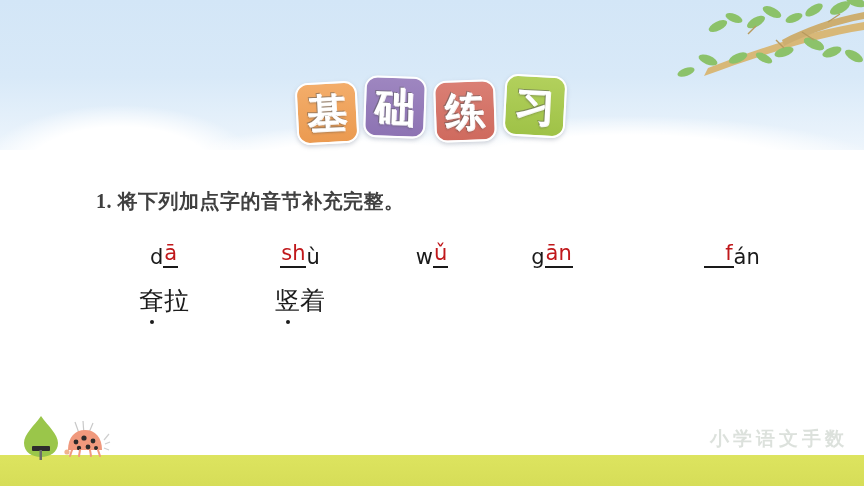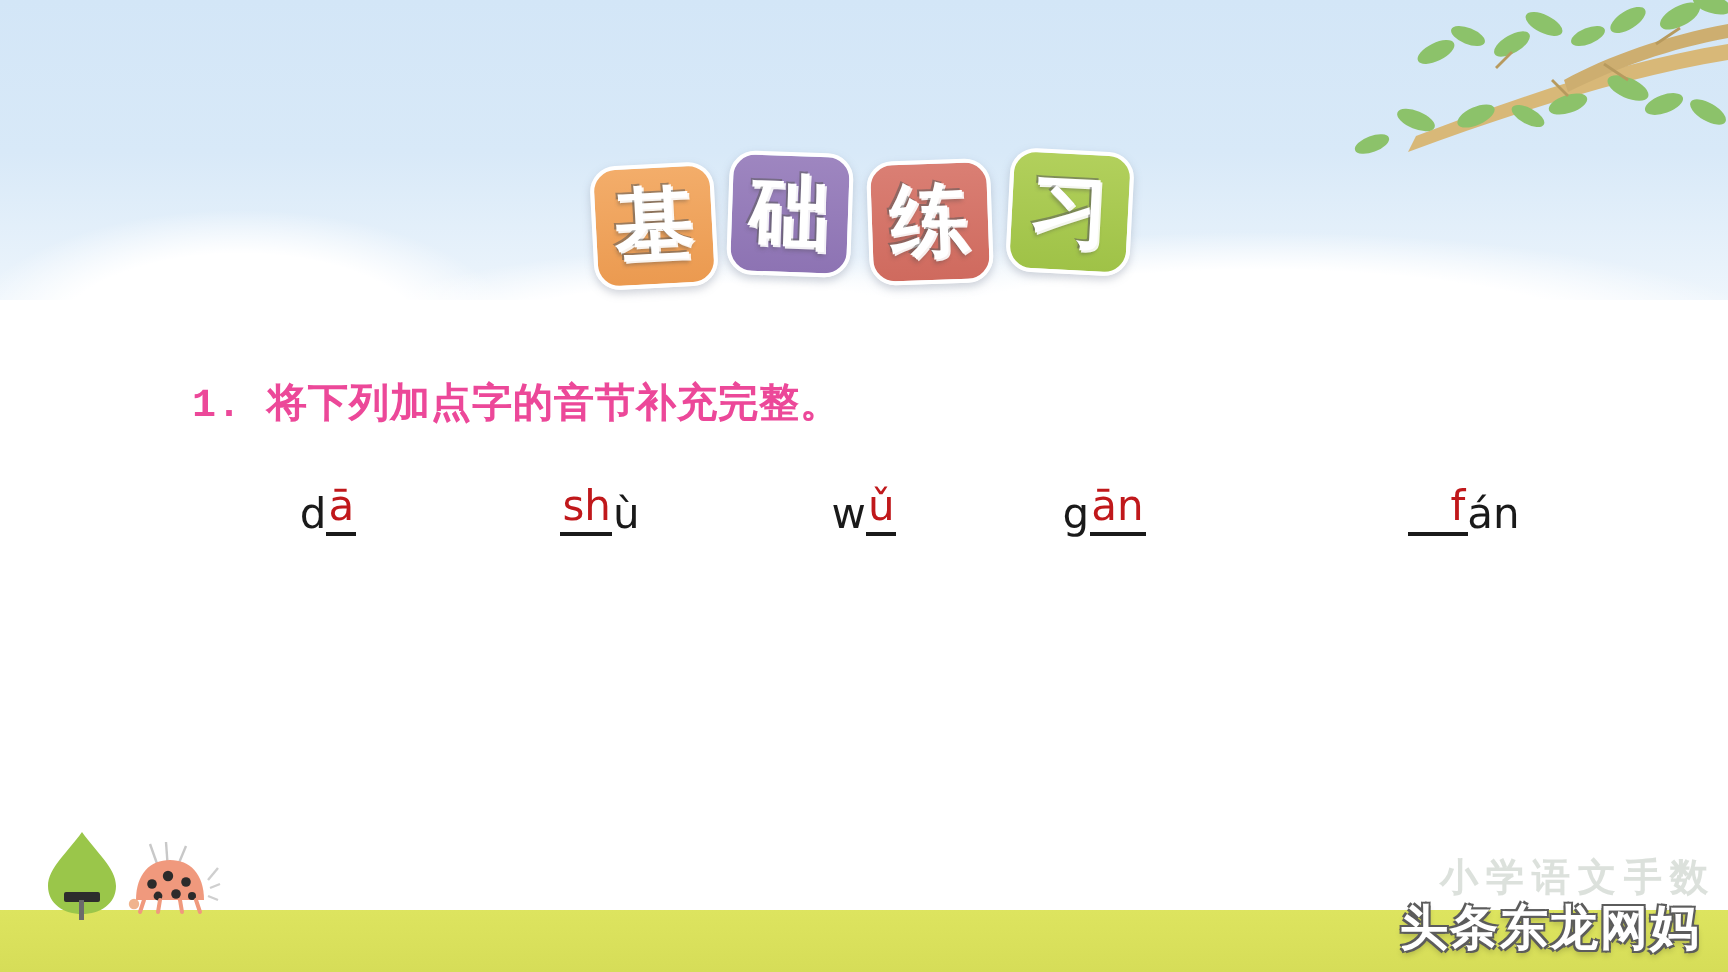--- a/index.html
+++ b/index.html
@@ -68,23 +68,23 @@
        0 2px 2px rgba(70,70,70,.35);
   }
   .t1 { left:0px;   top:10px; background:linear-gradient(#f3ad6a,#eb9a50); transform:rotate(-3deg); }
   .t2 { left:68px;  top:4px;  background:linear-gradient(#9e86c0,#8d73b3); transform:rotate(2deg); }
   .t3 { left:138px; top:8px;  background:linear-gradient(#da7f74,#cf6a5e); transform:rotate(-2deg); }
   .t4 { left:208px; top:3px;  background:linear-gradient(#b2d05c,#9fc247); transform:rotate(3deg); }
 
   
   .question {
     position:absolute; left:96px; top:188px;
-    font-family:Liberation Mono, monospace;
+    font-family:Liberation Serif, serif;
     font-size:20px; font-weight:700;
-    color:#ec4899;
+    color:#404040;
     letter-spacing:.5px;
     white-space:nowrap;
   }
 
   
   .items { position:absolute; left:0; top:238px; width:864px; height:100px; }
   .item { position:absolute; top:0; text-align:center; }
   .pin {
     font-family:"DejaVu Sans", sans-serif;
     font-size:21px; font-weight:500; color:#1a1a1a;
@@ -119,21 +119,21 @@
   
   .grass {
     position:absolute; left:0; bottom:0; width:864px; height:31px;
     background:linear-gradient(#dde45f, #d6dd58);
   }
   .bush { position:absolute; left:18px; bottom:24px; width:46px; height:48px; }
   .ladybug { position:absolute; left:62px; bottom:26px; width:50px; height:40px; }
 
   
   .wm-ghost {
-    position:absolute; right:6px; bottom:34px;
+    position:absolute; right:16px; bottom:34px;
     font-family:"DejaVu Sans", sans-serif;
     font-size:19px; font-weight:700; letter-spacing:4px;
     color:rgba(120,140,120,0.26);
     white-space:nowrap;
     margin-top:12px;
   }
   .wm-main {
     position:absolute; right:14px; bottom:6px;
     font-family:"DejaVu Sans", sans-serif;
     font-size:24px; font-weight:700; letter-spacing:1px;
@@ -204,26 +204,32 @@
 
   <div class="question">1. 将下列加点字的音节补充完整。</div>
 
   <div class="items">
 
     <div class="item" style="left:104px; width:120px;">
       <div class="pin">
         <span>d</span>
           <span class="red blank">ā</span>
       </div>
+      <div class="word">
+        <span class="dotted">耷</span><span>拉</span>
+      </div>
     </div>
 
     <div class="item" style="left:240px; width:120px;">
       <div class="pin">
         <span class="red blank">sh</span>
           <span>ù</span>
+      </div>
+      <div class="word">
+        <span class="dotted">竖</span><span>着</span>
       </div>
     </div>
 
     <div class="item" style="left:372px; width:120px;">
       <div class="pin">
         <span>w</span>
           <span class="red blank">ǔ</span>
       </div>
     </div>
 
@@ -279,15 +285,14 @@
       <g stroke="#cfcfcf" stroke-width="1.2" fill="none">
         <path d="M42 20 L47 14"></path>
           <path d="M43 24 L48 22"></path>
           <path d="M42 28 L47 30"></path>
       </g>
       <circle cx="5" cy="32" r="2.6" fill="#f0b38d"></circle>
     </svg>
   </div>
 
   <div class="wm-ghost">小学语文手数</div>
-  <div class="wm-main">头条东龙网妈</div>
 
 </div>
 
 </body></html>

